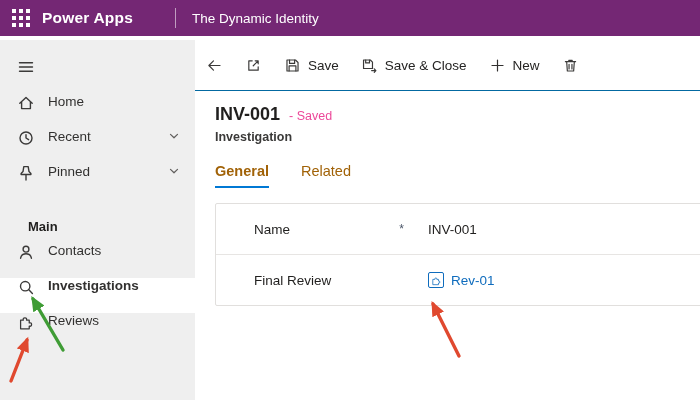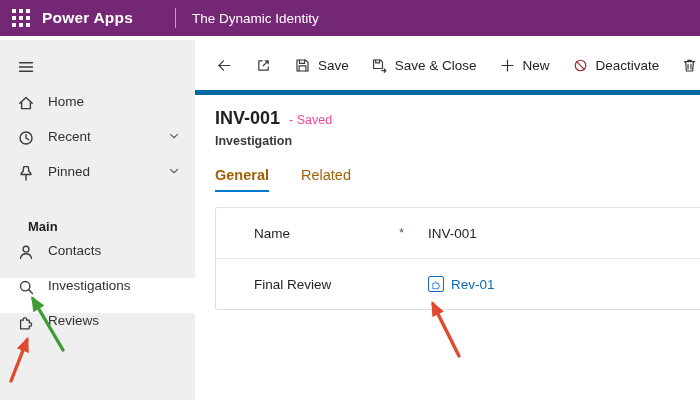--- a/index.html
+++ b/index.html
@@ -16,28 +16,28 @@
   .app-title{font-size:15.5px;font-weight:bold;color:#fff;letter-spacing:.2px;}
   .hdr-divider{width:1px;height:20px;background:rgba(255,255,255,.55);margin:0 16px 0 42px;}
   .env-name{font-size:13.5px;color:#fff;}
 
   
   .sidebar{position:absolute;top:40px;left:0;bottom:0;width:195px;background:#efefef;border-right:1px solid #e1dfdd;}
   .nav-toggle{height:34px;margin-top:10px;display:flex;align-items:center;padding:0 0 0 17px;background:none;border:none;width:100%;cursor:pointer;color:#323130;}
   .nav-toggle .nav-ic{margin-right:0;}
   .nav-list{margin-top:10px;}
   .nav-item{display:flex;height:35px;padding:0 14px 0 17px;font-size:13.5px;color:#323130;cursor:pointer;}
-  .nav-item.selected{background:#ffffff;}
+  .nav-item.selected{background:#ffffff;font-weight:bold;}
   .nav-ic{width:18px;height:18px;margin-right:13px;flex:none;color:#3b3a39;}
   .chev{margin-left:auto;width:14px;height:14px;color:#605e5c;flex:none;}
   .section-label{font-size:13px;font-weight:bold;color:#201f1e;padding:20px 28px 9px;}
 
   
   .main{position:absolute;top:40px;left:195px;right:0;bottom:0;background:#fff;}
-  .command-bar{height:50px;display:flex;align-items:center;padding-left:10px;border-bottom:5px solid #0369a1;white-space:nowrap;}
+  .command-bar{height:50px;display:flex;align-items:center;border-bottom:1px solid #0369a1;white-space:nowrap;}
   .cb-btn{display:flex;align-items:center;gap:7px;background:none;border:none;font-family:inherit;font-size:13.5px;color:#252423;cursor:pointer;padding:0 11px;height:50px;flex:none;}
   .cb-ic{width:17px;height:17px;color:#3b3a39;flex:none;}
   .cb-ic.red{color:#a4262c;}
   .cb-ic.plus{color:#323130;}
 
   .record-header{padding:13px 0 0 20px;}
   .title-row{display:flex;align-items:baseline;gap:9px;}
   .record-title{font-size:18px;font-weight:bold;color:#201f1e;}
   .record-status{font-size:12.5px;color:#ec4899;}
   .record-entity{font-size:12.5px;font-weight:bold;color:#3b3a39;margin-top:5px;}
@@ -199,29 +199,20 @@
         </span>
         <span>Save &amp; Close</span>
       </button>
       <button class="cb-btn">
         <span class="cb-ic plus">
           <svg class="sicon" viewBox="0 0 20 20">
               <path d="M10 3.5v13M3.5 10h13"></path>
             </svg>
         </span>
         <span>New</span>
-      </button>
-      <button class="cb-btn">
-        <span class="cb-ic red">
-          <svg class="sicon" viewBox="0 0 20 20">
-              <circle cx="10" cy="10" r="6.2"></circle>
-              <path d="M5.8 5.8l8.4 8.4"></path>
-            </svg>
-        </span>
-        <span>Deactivate</span>
       </button>
       <button class="cb-btn">
         <span class="cb-ic">
           <svg class="sicon" viewBox="0 0 20 20">
               <path d="M4 5.5h12M8 5.5V4h4v1.5M5.5 5.5l.8 11h7.4l.8-11M8.3 8.5v5.5M11.7 8.5v5.5"></path>
             </svg>
         </span>
       </button>
     </div>
 

